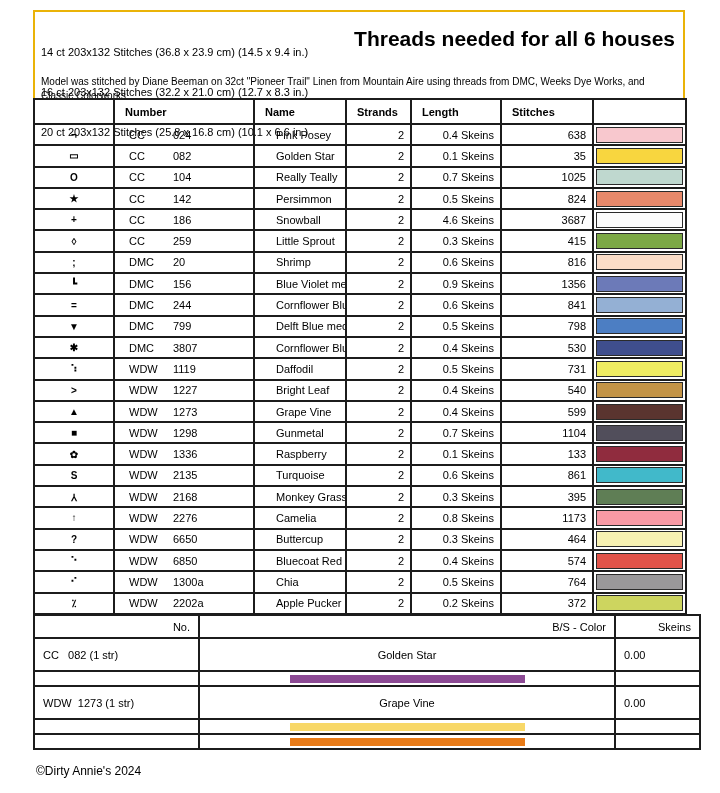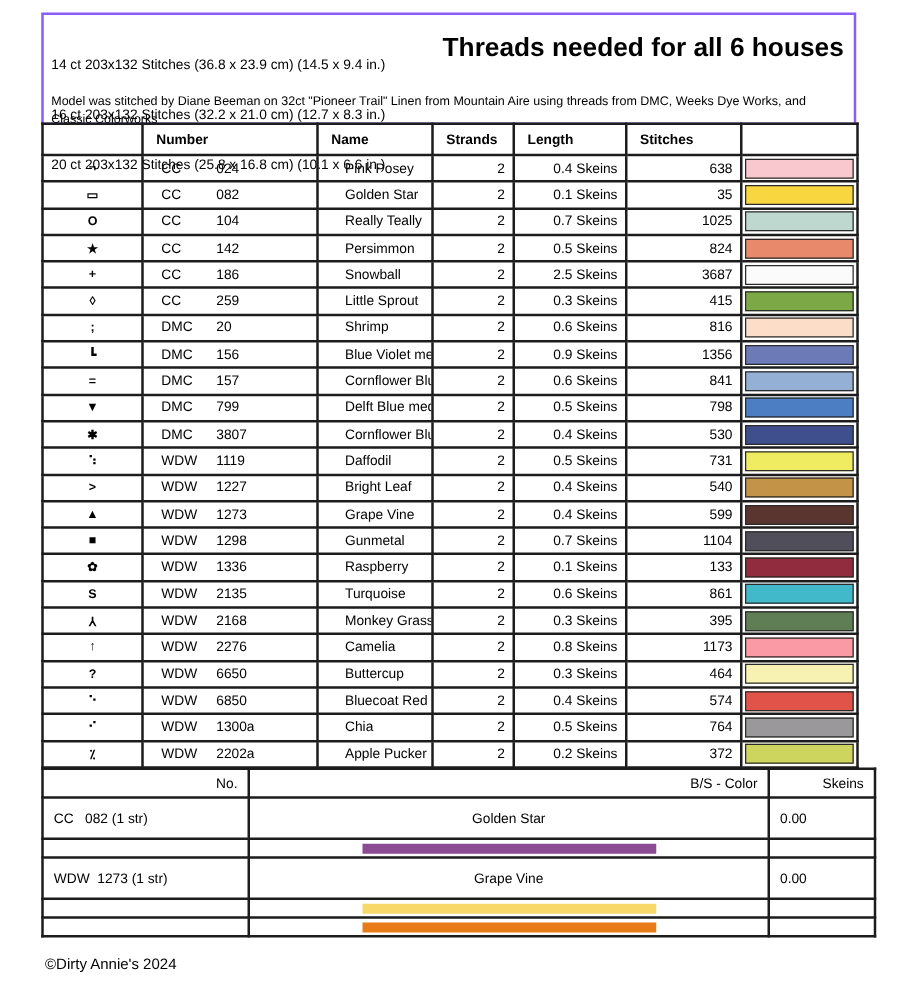--- a/index.html
+++ b/index.html
@@ -4,21 +4,21 @@
 <style>
   html,body{margin:0;padding:0;}
   body{
     width:720px;height:793px;background:#ffffff;position:relative;
     font-family:"Liberation Sans", sans-serif;color:#000;
     -webkit-font-smoothing:antialiased;
   }
   
   .header-box{
     position:absolute;left:33px;top:10px;width:652px;height:90px;
-    border:2px solid #8b5cf6;box-sizing:border-box;padding-left:35px;
+    border:2px solid #eab308;box-sizing:border-box;padding-left:35px;
   }
   .size-lines{position:absolute;left:6px;top:8px;font-size:11px;line-height:13.2px;white-space:pre;}
   .page-title{position:absolute;right:8px;top:15px;font-size:21px;font-weight:bold;letter-spacing:0px;}
   .model-note{position:absolute;left:6px;top:63px;width:636px;font-size:10px;line-height:13.5px;}
   
   table{border-collapse:collapse;table-layout:fixed;}
   .thread-table{position:absolute;left:33px;top:98px;width:652px;}
   .thread-table td,.thread-table th{
     border:2px solid #1c1c1c;font-size:11px;font-weight:normal;
     padding:0 6px;overflow:hidden;white-space:nowrap;box-sizing:border-box;
@@ -126,21 +126,21 @@
         <td class="rt">824</td>
         <td class="swcell">
           <div class="swatch" style="background:#E8896B"></div>
         </td>
       </tr>
       <tr>
         <td class="sym">+</td>
         <td class="num"><span class="brand">CC</span><span class="code">186</span></td>
         <td class="nm">Snowball</td>
         <td class="rt">2</td>
-        <td class="rt">2.5 Skeins</td>
+        <td class="rt">4.6 Skeins</td>
         <td class="rt">3687</td>
         <td class="swcell">
           <div class="swatch" style="background:#FBFBFB"></div>
         </td>
       </tr>
       <tr>
         <td class="sym">◊</td>
         <td class="num"><span class="brand">CC</span><span class="code">259</span></td>
         <td class="nm">Little Sprout</td>
         <td class="rt">2</td>
@@ -167,21 +167,21 @@
         <td class="nm">Blue Violet me</td>
         <td class="rt">2</td>
         <td class="rt">0.9 Skeins</td>
         <td class="rt">1356</td>
         <td class="swcell">
           <div class="swatch" style="background:#6C7AB8"></div>
         </td>
       </tr>
       <tr>
         <td class="sym">=</td>
-        <td class="num"><span class="brand">DMC</span><span class="code">157</span></td>
+        <td class="num"><span class="brand">DMC</span><span class="code">244</span></td>
         <td class="nm">Cornflower Blu</td>
         <td class="rt">2</td>
         <td class="rt">0.6 Skeins</td>
         <td class="rt">841</td>
         <td class="swcell">
           <div class="swatch" style="background:#94B0D4"></div>
         </td>
       </tr>
       <tr>
         <td class="sym">▼</td>

